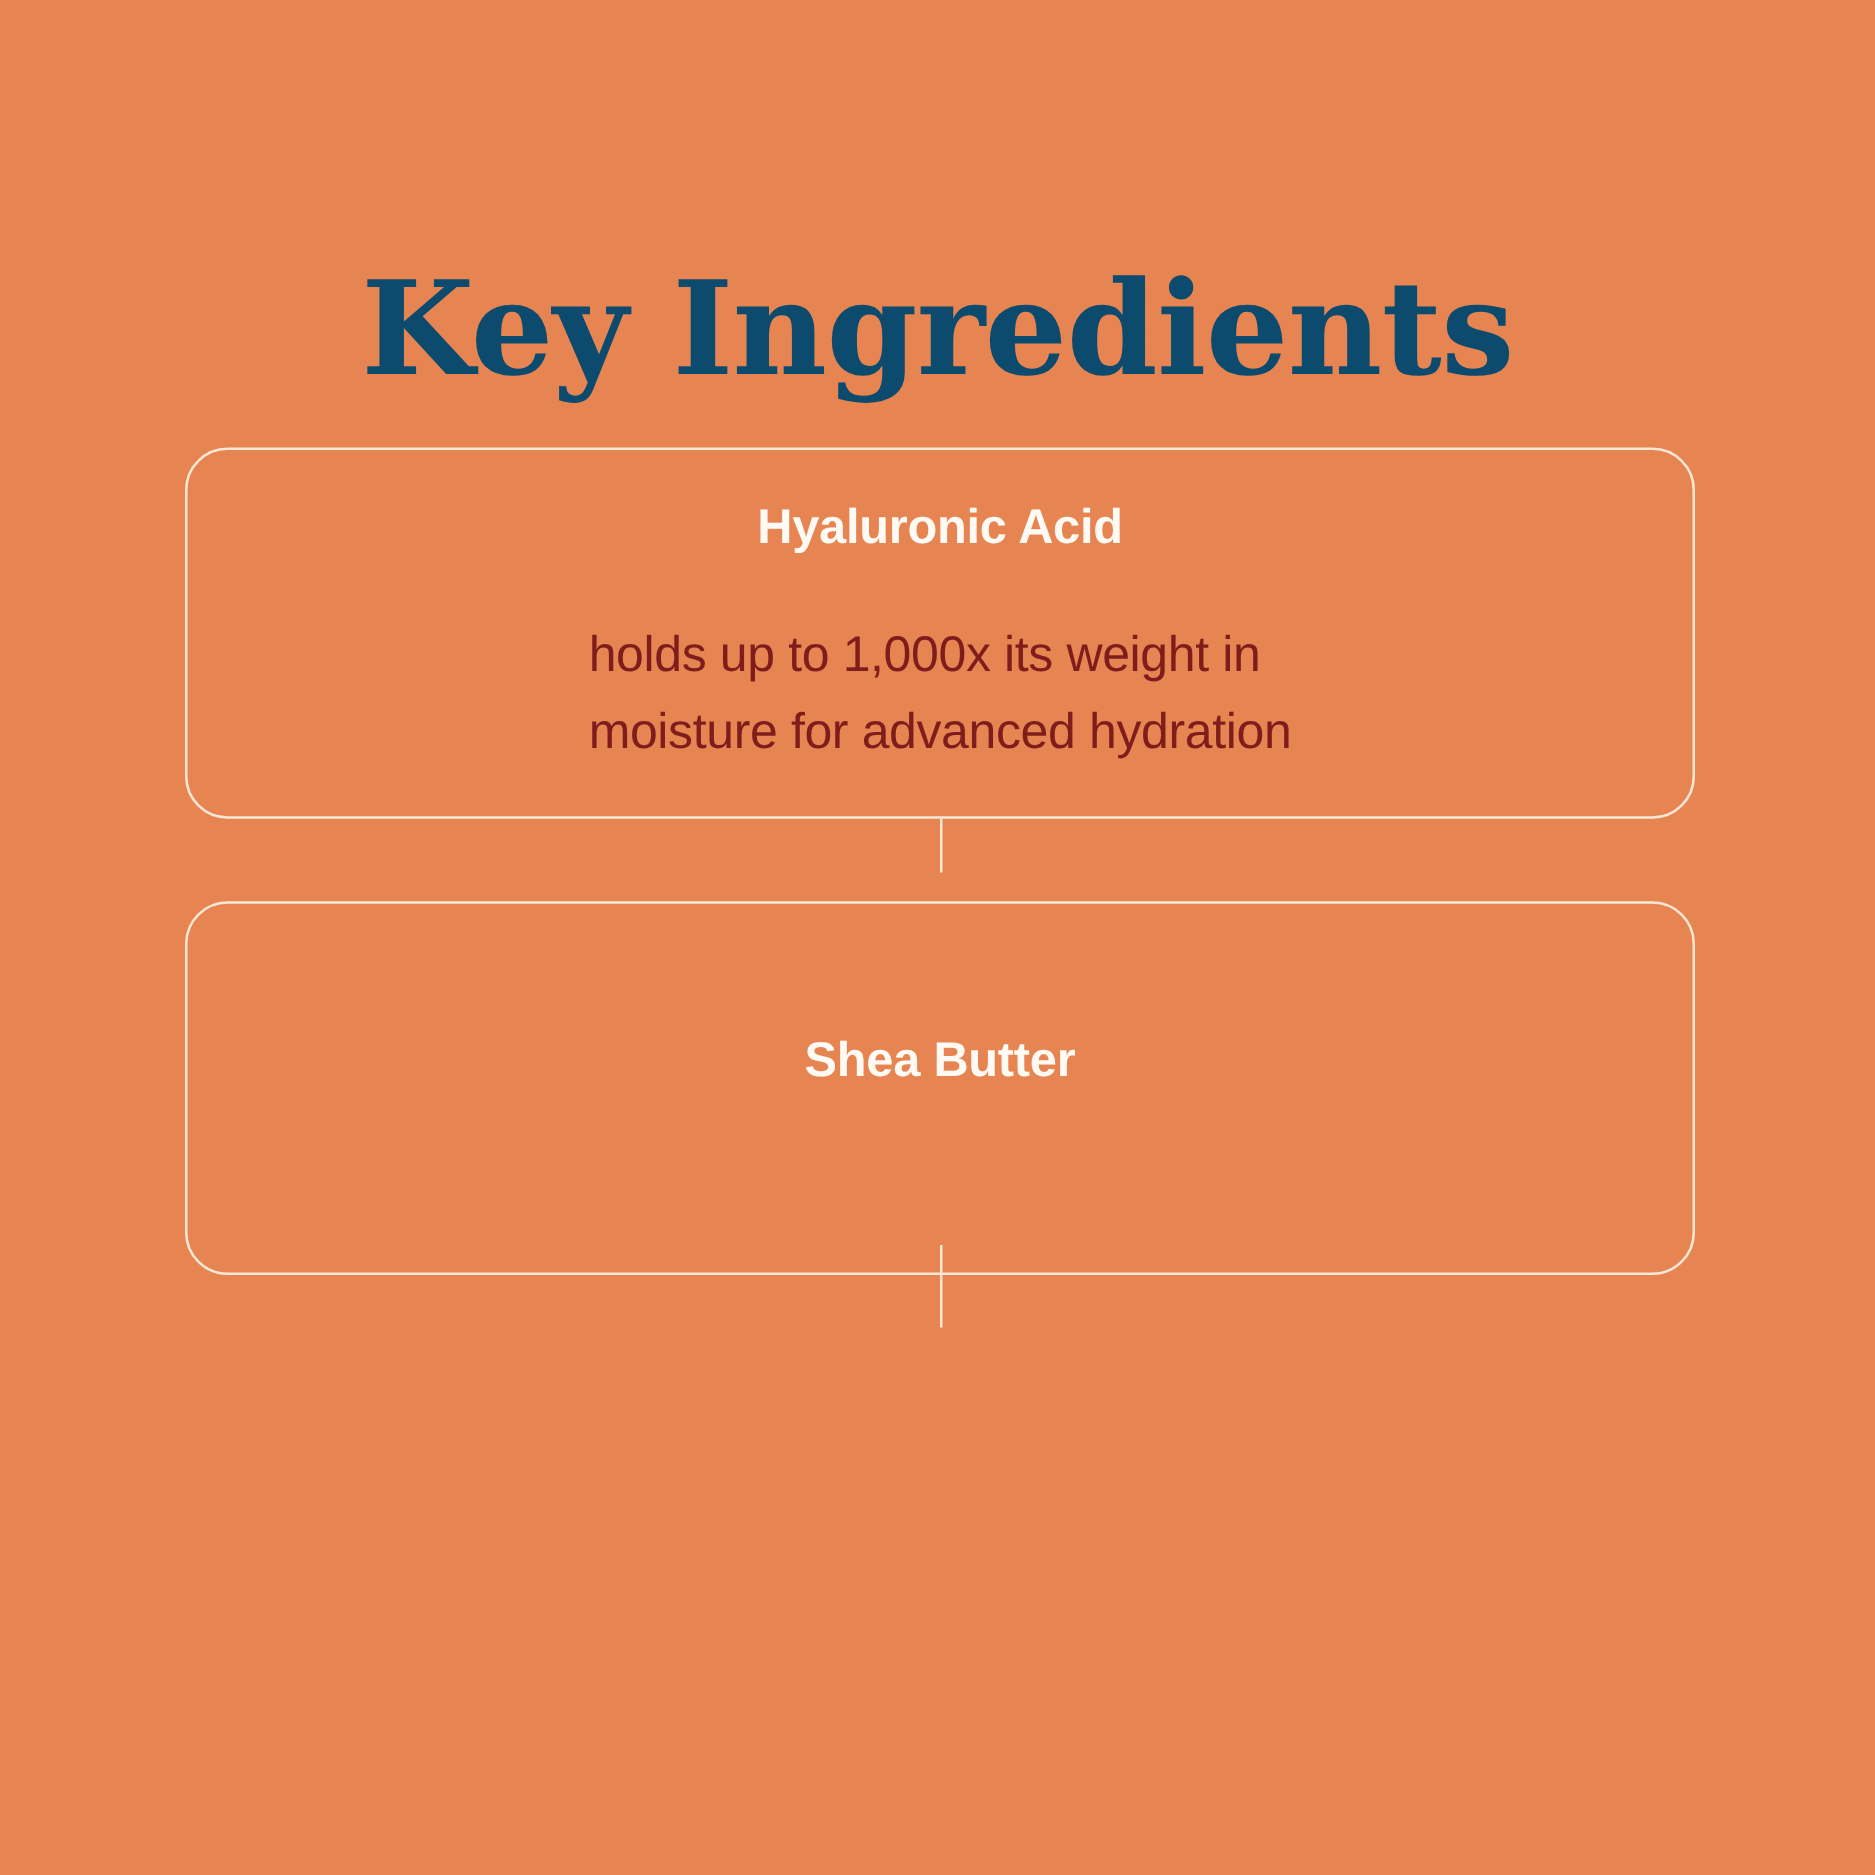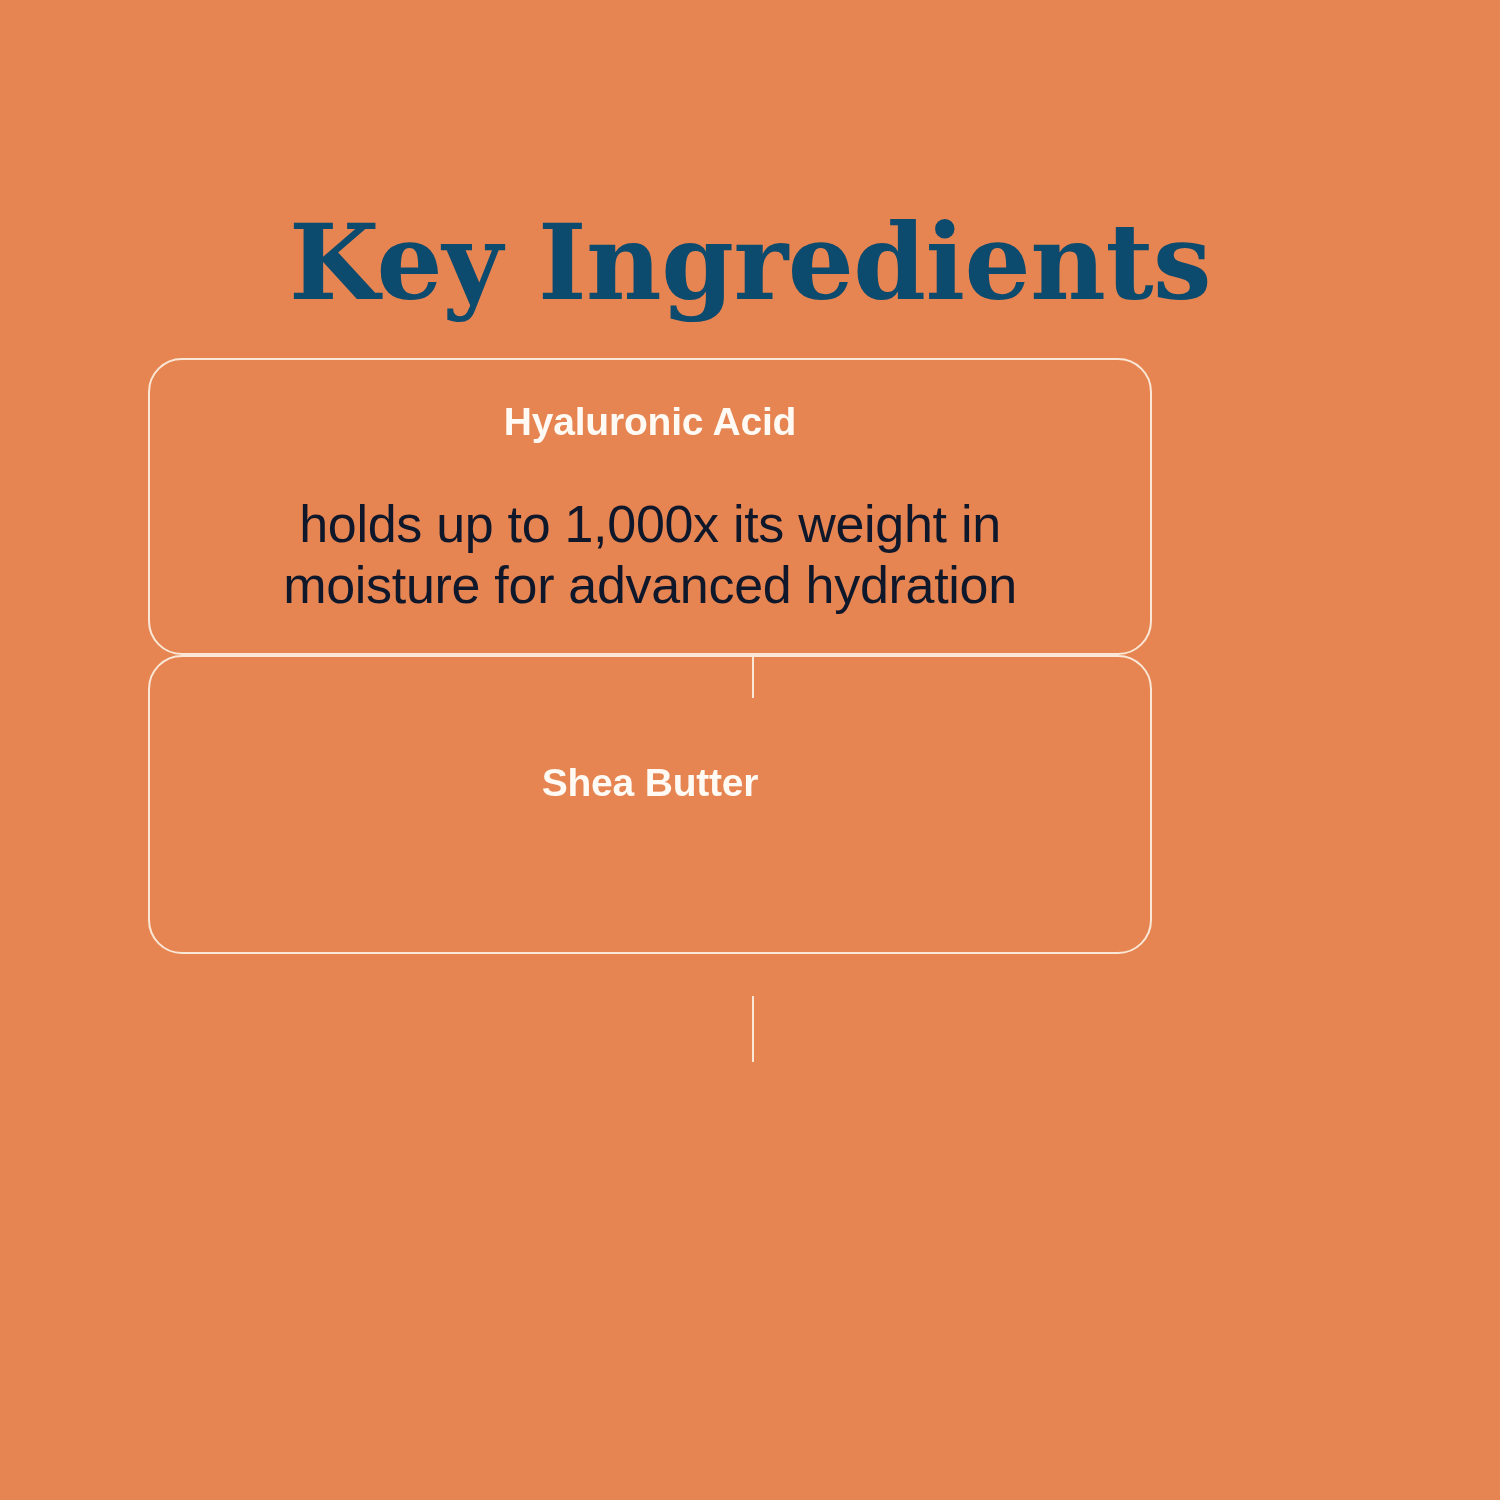--- a/index.html
+++ b/index.html
@@ -42,56 +42,56 @@
   .cards {
     position: absolute;
     left: 148px;
     top: 358px;
     width: 1208px;
   }
 
   .card {
     position: relative;
     box-sizing: border-box;
-    width: 1004px;
+    width: 1208px;
     border: 2px solid #fae7d6;
     border-radius: 34px;
     background: transparent;
     display: flex;
     flex-direction: column;
     align-items: center;
     justify-content: center;
-    text-align: center;
+    text-align: left;
   }
 
   .card-1 { height: 297px; }
   .card-2 { height: 298px; margin-top: 43px; }
-  .card-3 { height: 299px; }
+  .card-3 { height: 299px; margin-top: 66px; }
 
   .card-title {
     font-family: "Liberation Sans", sans-serif;
     font-weight: 700;
     font-size: 39px;
     line-height: 48px;
     letter-spacing: -0.2px;
     color: #fffaf4;
     margin: 0;
   }
 
   .card-1 .card-title { margin-bottom: 48px; }
   .card-2 .card-title { margin-bottom: 40px; }
   .card-3 .card-title { margin-bottom: 44px; }
 
   .card-body {
     font-family: "Liberation Sans", sans-serif;
     font-weight: 300;
-    font-size: 52px;
+    font-size: 40px;
     line-height: 61px;
     letter-spacing: -0.3px;
-    color: #0f172a;
+    color: #7f1d1d;
     margin: 0;
     max-width: 1020px;
     white-space: pre-line;
   }
 
   
   .connector {
     position: absolute;
     left: 604px;
     width: 2px;

